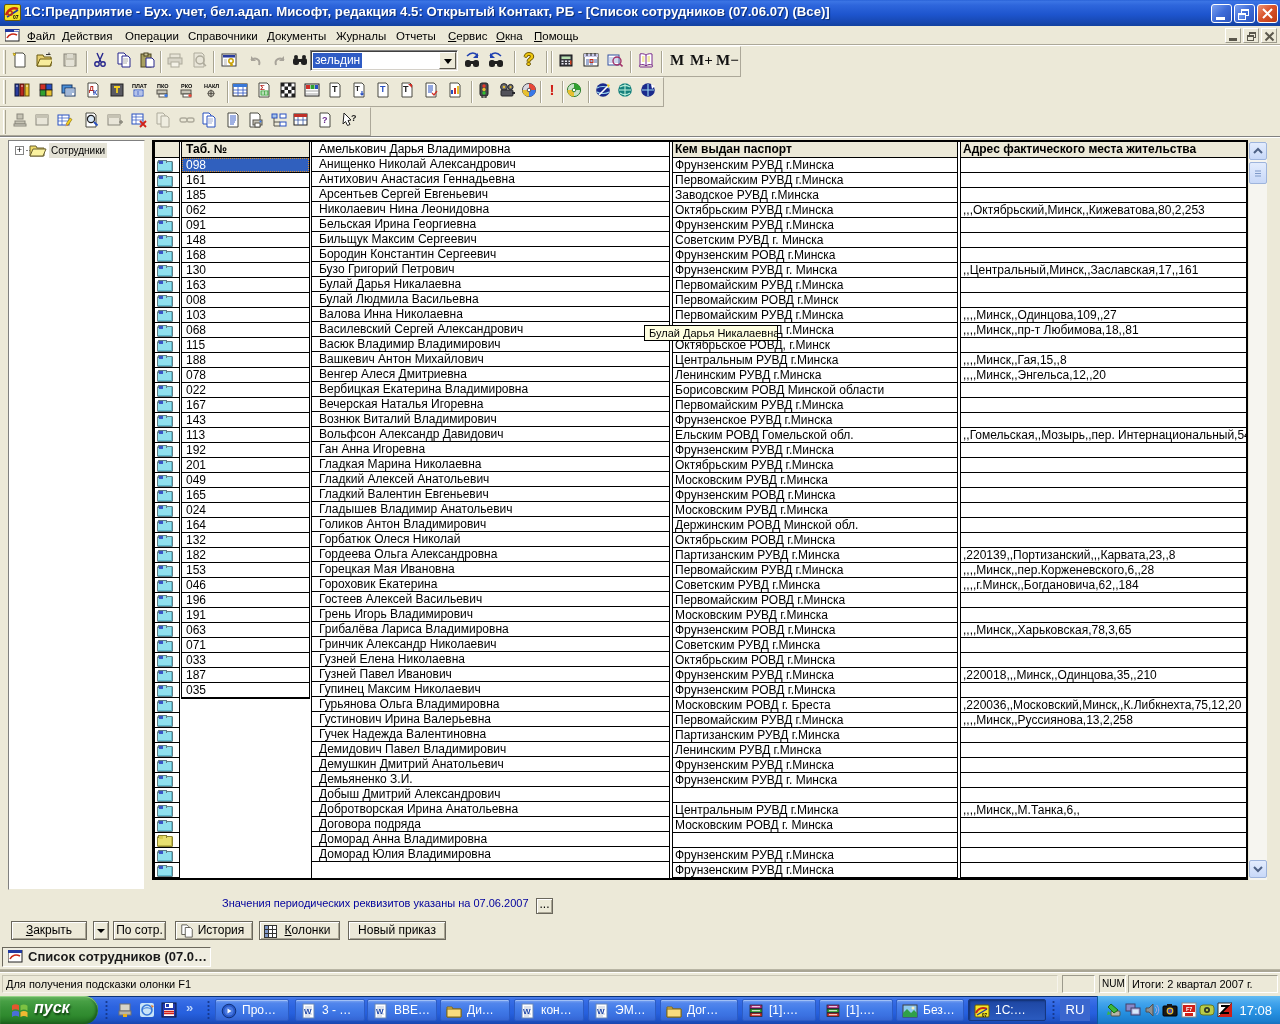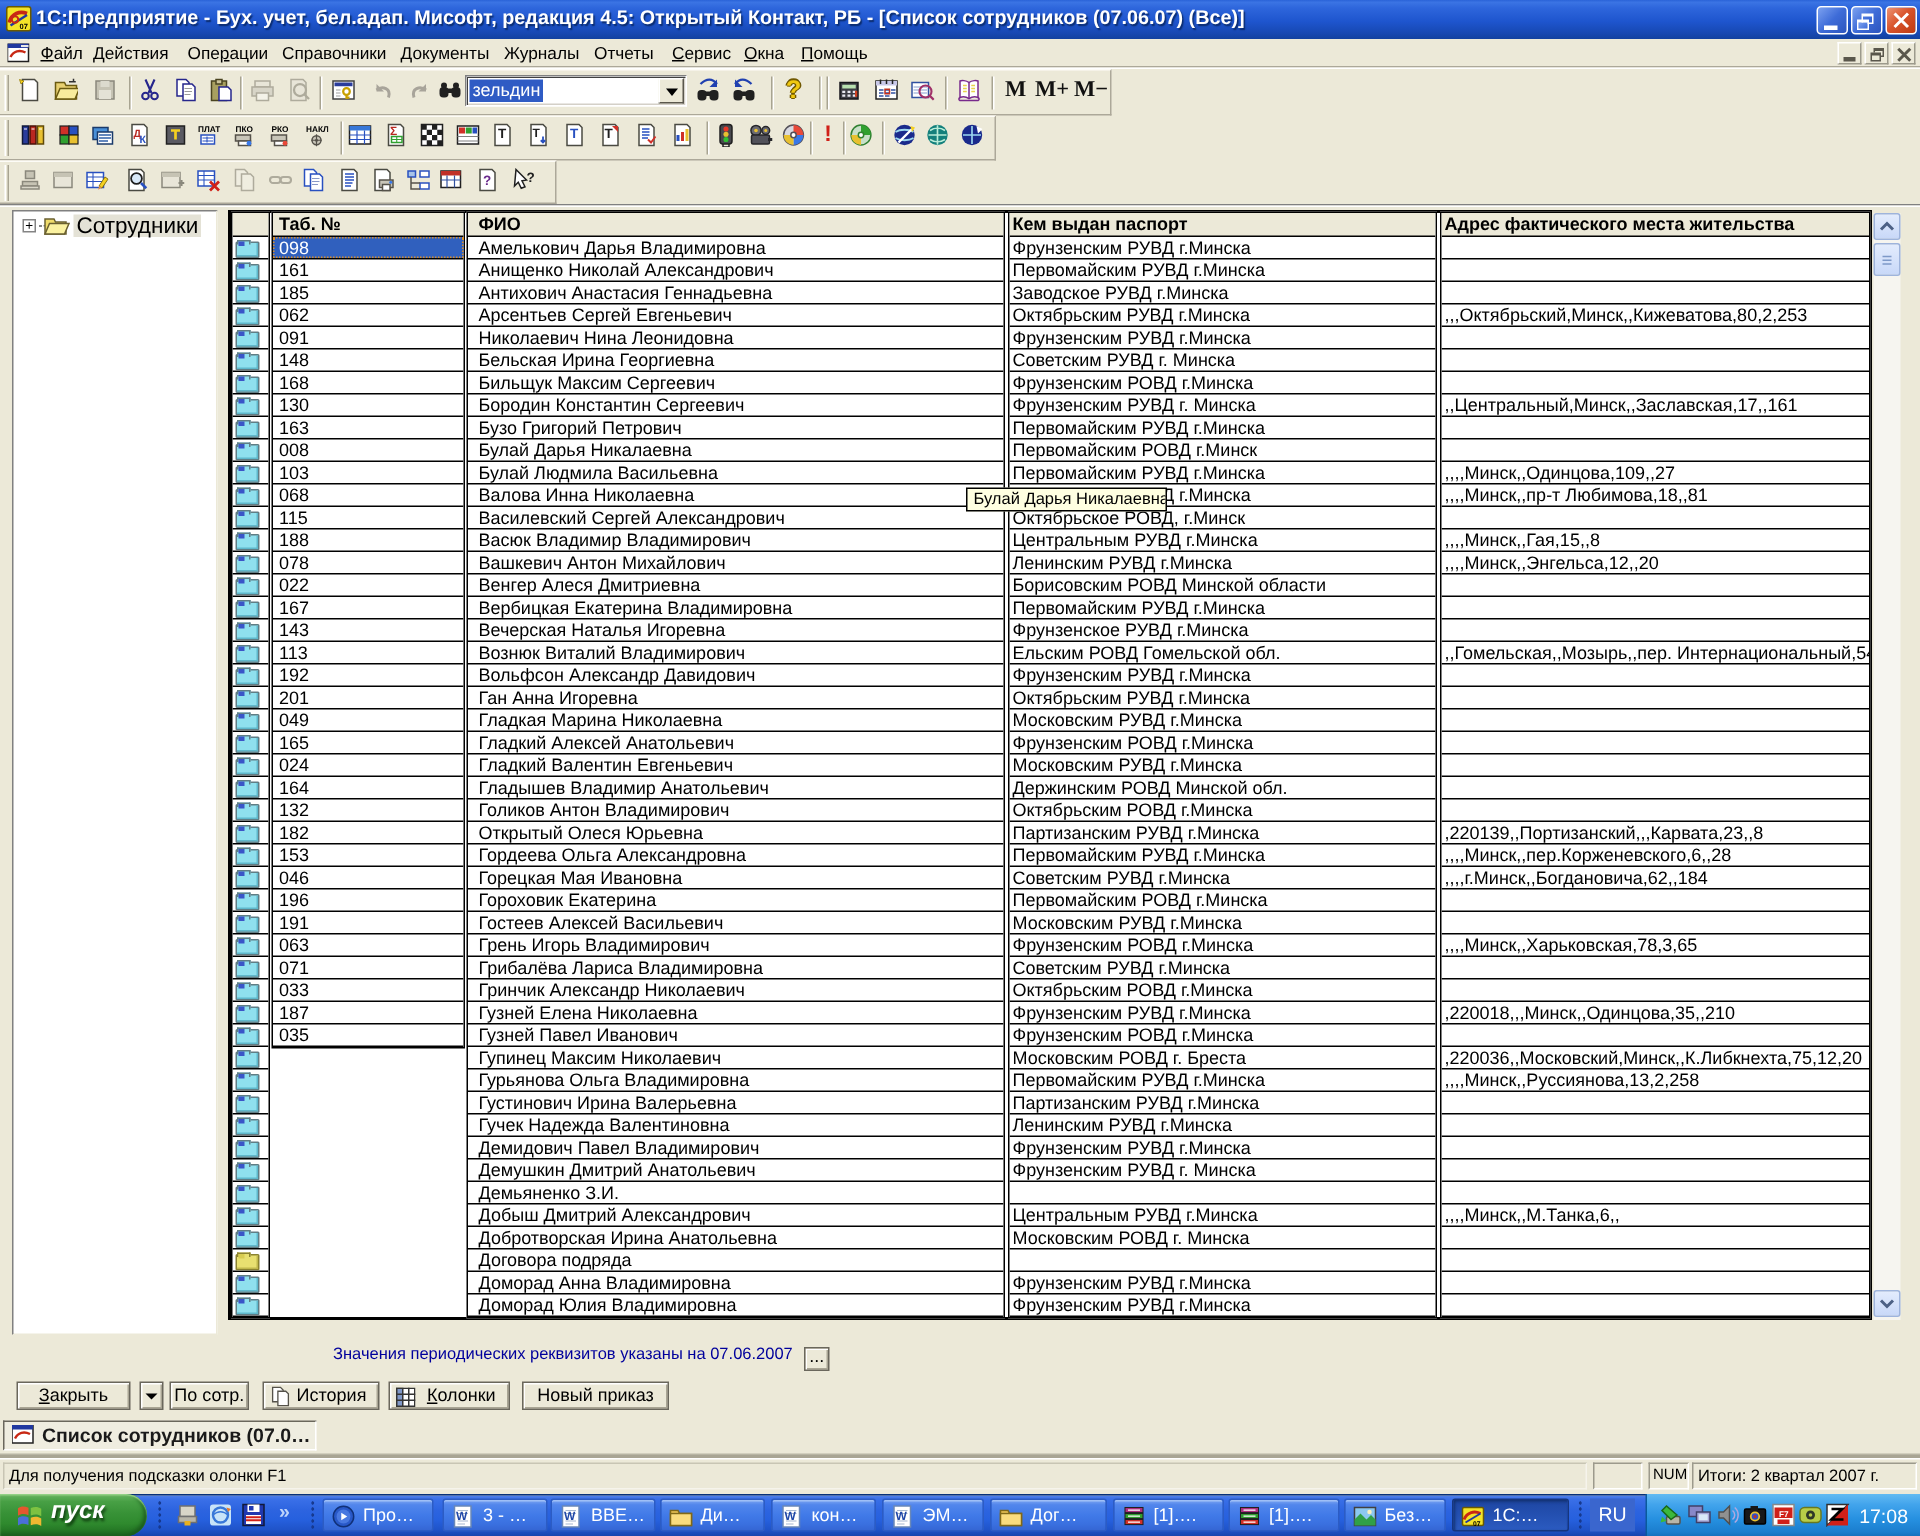--- a/index.html
+++ b/index.html
@@ -19,21 +19,21 @@
 .grip{width:3px;border-left:1px solid #fff;border-right:1px solid #A8A491;height:24px;left:3px}
 .vsep{width:2px;border-left:1px solid #A8A491;border-right:1px solid #fff;height:22px}
 .ico{width:16px;height:16px}
 .combo{left:310px;top:50px;width:148px;height:21px;background:#fff;border:1px solid;border-color:#808080 #fff #fff #808080;box-shadow:inset 1px 1px 0 #404040, inset -1px -1px 0 #D4D0C8}
 .combosel{position:absolute;left:2px;top:2px;height:15px;background:#2F5BC4;color:#fff;font-size:12px;line-height:15px;padding:0 2px}
 .combobtn{position:absolute;right:1px;top:1px;width:17px;height:17px;background:#ECE9D8;border:1px solid;border-color:#fff #5A574C #5A574C #fff}
 .combobtn:after{content:"";position:absolute;left:4px;top:6px;border-left:4px solid transparent;border-right:4px solid transparent;border-top:5px solid #000}
 .mbtn{font-family:"Liberation Serif",serif;font-weight:bold;font-size:15px;color:#111;top:52px}
 .treebox{left:8px;top:140px;width:137px;height:750px;background:#fff;border:1px solid;border-color:#808080 #ECE9D8 #ECE9D8 #808080}
 .plusbox{left:15px;top:146px;width:9px;height:9px;background:#fff;border:1px solid #848484;font-size:9px;line-height:7px;text-align:center;color:#000}
-.treelbl{left:49px;top:143px;font-size:15px;background:#E4E2D6;padding:0 2px;height:15px;line-height:15px;color:#000}
+.treelbl{left:49px;top:143px;font-size:10px;background:#E4E2D6;padding:0 2px;height:15px;line-height:15px;color:#000}
 .tblout{left:152px;top:140px;width:1096px;height:740px;background:#fff;border:2px solid #000}
 .col{position:absolute;top:141px;border:1px solid #000;background:#fff;overflow:hidden}
 .hd{height:16px;background:#ECE9D8;border-bottom:1px solid #000;font-weight:bold;font-size:12px;line-height:15px;white-space:nowrap;overflow:hidden}
 .cell{height:15px;border-bottom:1px solid #000;font-size:12px;line-height:14px;white-space:nowrap;overflow:hidden;color:#000}
 .fold{position:absolute;left:2px;width:17px;height:13px}
 .fbody{position:absolute;left:0;top:2px;width:16px;height:11px;background:#8FE0EE;border:1px solid #607D85;border-radius:1px;box-shadow:inset -1px -1px 0 #5FB8CC}
 .fbody:before{content:"";position:absolute;left:0px;top:-2px;width:7px;height:2px;background:#8FE0EE;border:1px solid #607D85;border-bottom:none}
 .fbody:after{content:"";position:absolute;left:1px;top:-1px;width:4px;height:3px;background:#3A55C8}
 .fy .fbody{background:#E8E070;border-color:#8A8230;box-shadow:inset -1px -1px 0 #C0B84C}
 .fy .fbody:before{background:#E8E070;border-color:#8A8230}
@@ -782,21 +782,20 @@
     <div class="cell" style="padding-left:4px">064</div>
     <div class="cell" style="padding-left:4px">017</div>
     <div class="cell" style="padding-left:4px">*42</div>
     <div class="cell" style="padding-left:4px">072</div>
     <div class="cell" style="padding-left:4px">013</div>
     <div class="cell" style="padding-left:4px">0002</div>
     <div class="cell" style="padding-left:4px">195</div>
     <div class="cell" style="padding-left:4px">183</div>
   </div>
 <div class="col" style="left:311px;width:359px;height:738px">
-    <div class="hd" style="padding-left:7px">ФИО</div>
     <div class="cell" style="padding-left:7px">Амелькович Дарья Владимировна</div>
     <div class="cell" style="padding-left:7px">Анищенко Николай Александрович</div>
     <div class="cell" style="padding-left:7px">Антихович Анастасия Геннадьевна</div>
     <div class="cell" style="padding-left:7px">Арсентьев Сергей Евгеньевич</div>
     <div class="cell" style="padding-left:7px">Николаевич Нина Леонидовна</div>
     <div class="cell" style="padding-left:7px">Бельская Ирина Георгиевна</div>
     <div class="cell" style="padding-left:7px">Бильщук Максим Сергеевич</div>
     <div class="cell" style="padding-left:7px">Бородин Константин Сергеевич</div>
     <div class="cell" style="padding-left:7px">Бузо Григорий Петрович</div>
     <div class="cell" style="padding-left:7px">Булай Дарья Никалаевна</div>
@@ -809,21 +808,21 @@
     <div class="cell" style="padding-left:7px">Вербицкая Екатерина Владимировна</div>
     <div class="cell" style="padding-left:7px">Вечерская Наталья Игоревна</div>
     <div class="cell" style="padding-left:7px">Вознюк Виталий Владимирович</div>
     <div class="cell" style="padding-left:7px">Вольфсон Александр Давидович</div>
     <div class="cell" style="padding-left:7px">Ган Анна Игоревна</div>
     <div class="cell" style="padding-left:7px">Гладкая Марина Николаевна</div>
     <div class="cell" style="padding-left:7px">Гладкий Алексей Анатольевич</div>
     <div class="cell" style="padding-left:7px">Гладкий Валентин Евгеньевич</div>
     <div class="cell" style="padding-left:7px">Гладышев Владимир Анатольевич</div>
     <div class="cell" style="padding-left:7px">Голиков Антон Владимирович</div>
-    <div class="cell" style="padding-left:7px">Открытый Олеся Юрьевна</div>
+    <div class="cell" style="padding-left:7px">Горбатюк Олеся Николай</div>
     <div class="cell" style="padding-left:7px">Гордеева Ольга Александровна</div>
     <div class="cell" style="padding-left:7px">Горецкая Мая Ивановна</div>
     <div class="cell" style="padding-left:7px">Гороховик Екатерина</div>
     <div class="cell" style="padding-left:7px">Гостеев Алексей Васильевич</div>
     <div class="cell" style="padding-left:7px">Грень Игорь Владимирович</div>
     <div class="cell" style="padding-left:7px">Грибалёва Лариса Владимировна</div>
     <div class="cell" style="padding-left:7px">Гринчик Александр Николаевич</div>
     <div class="cell" style="padding-left:7px">Гузней Елена Николаевна</div>
     <div class="cell" style="padding-left:7px">Гузней Павел Иванович</div>
     <div class="cell" style="padding-left:7px">Гупинец Максим Николаевич</div>

